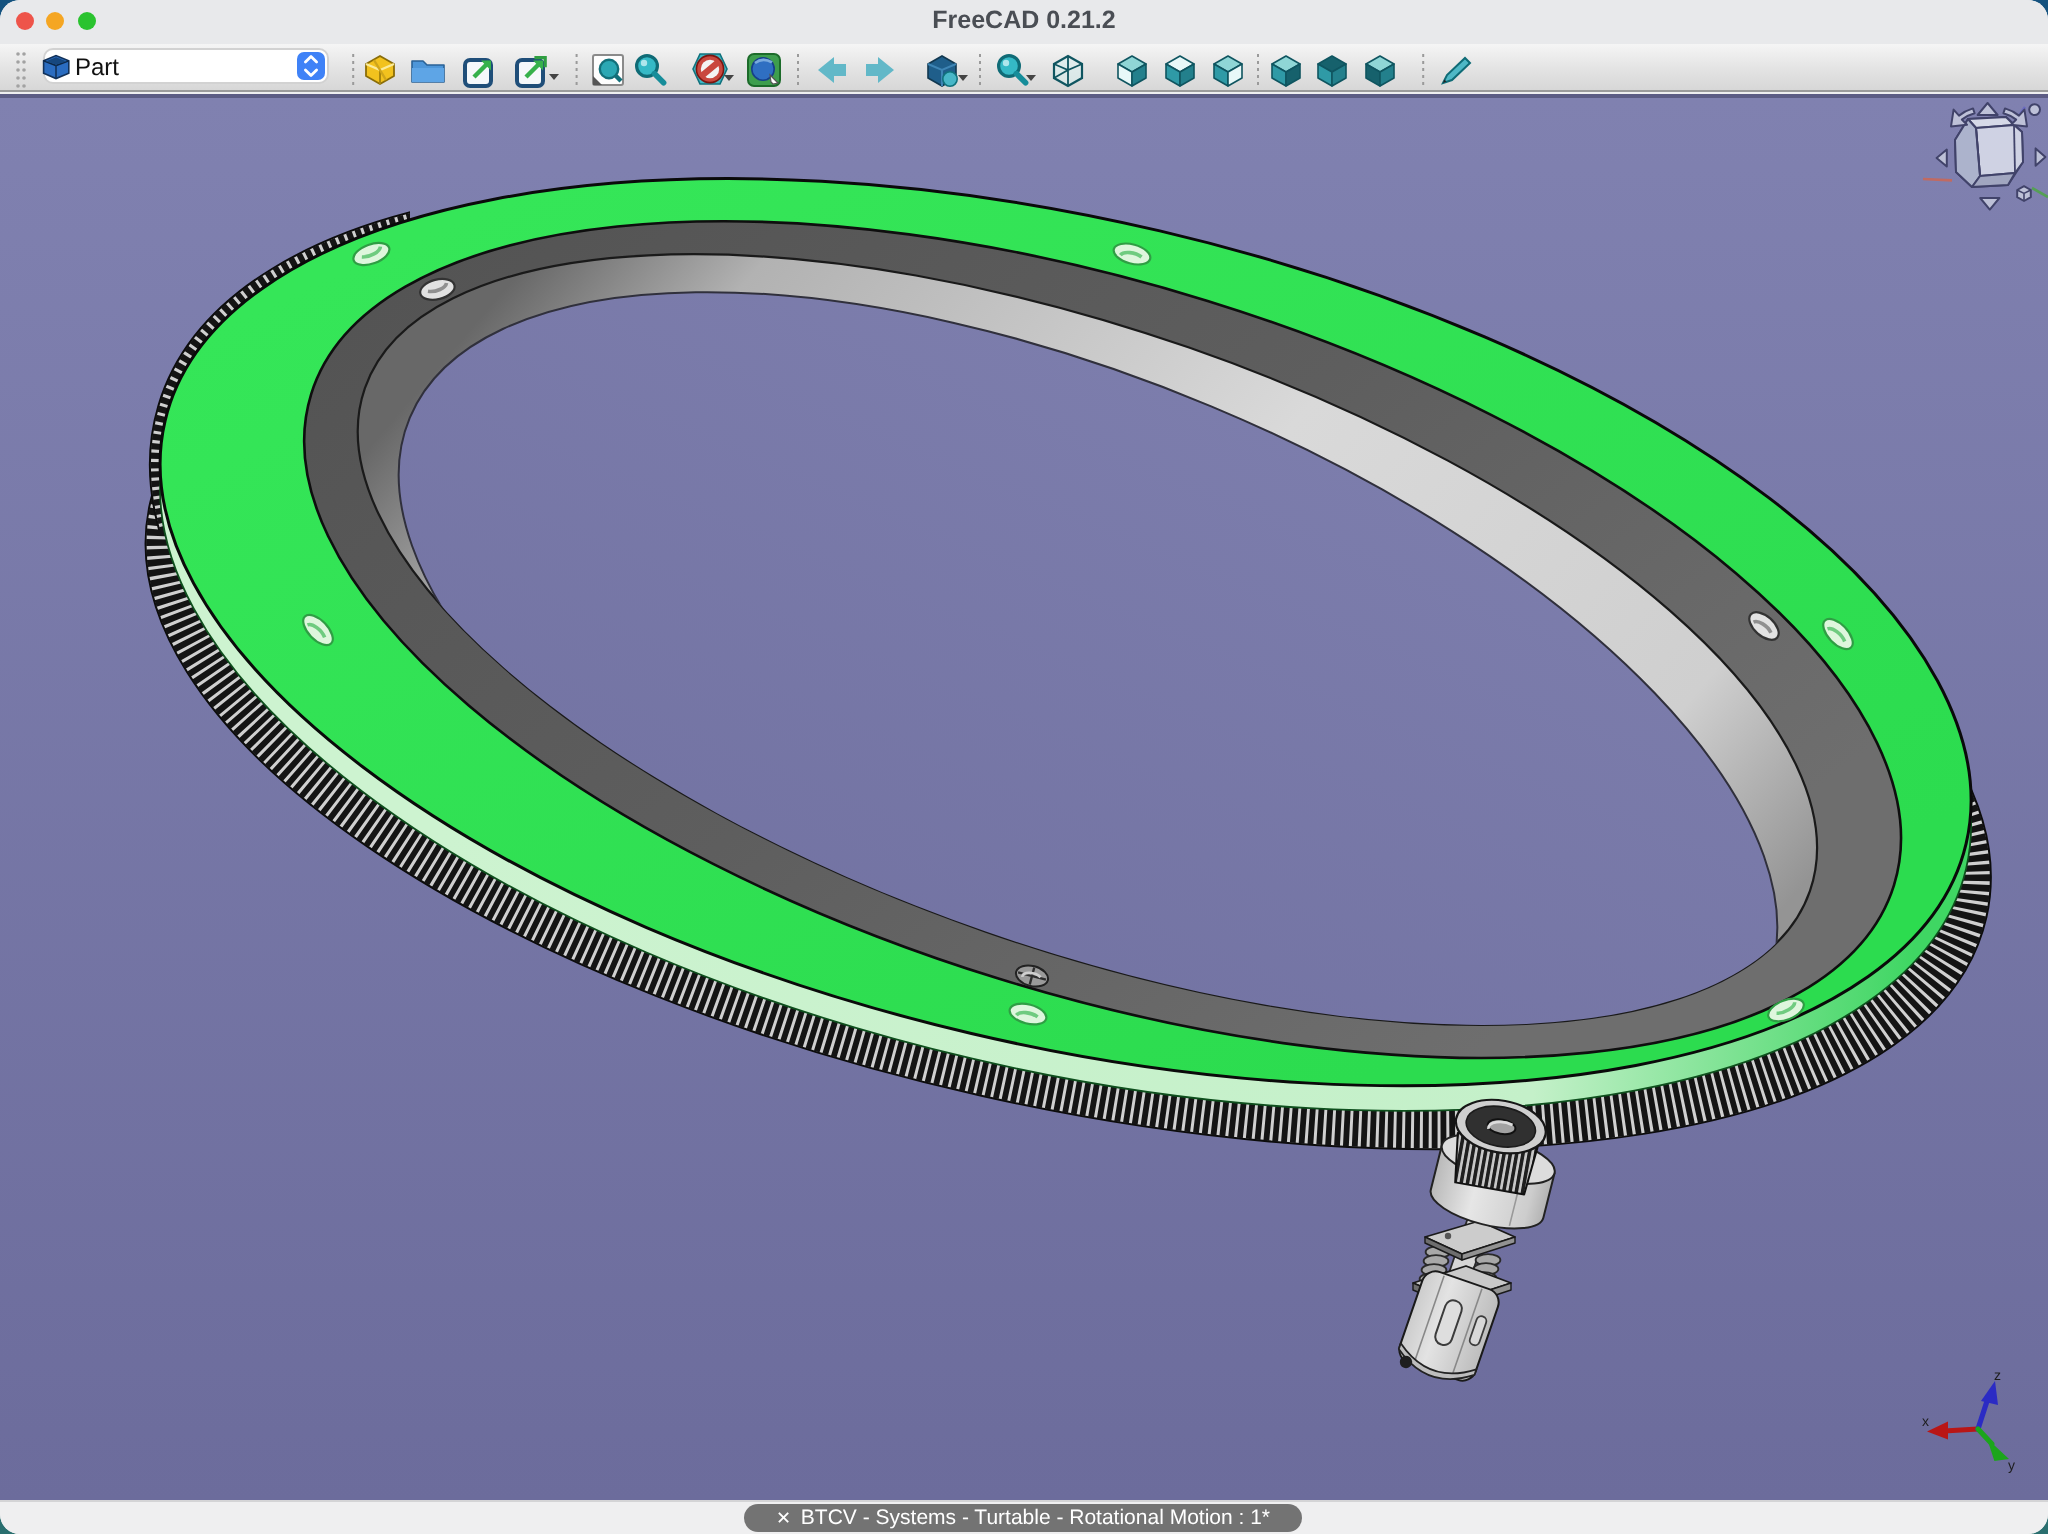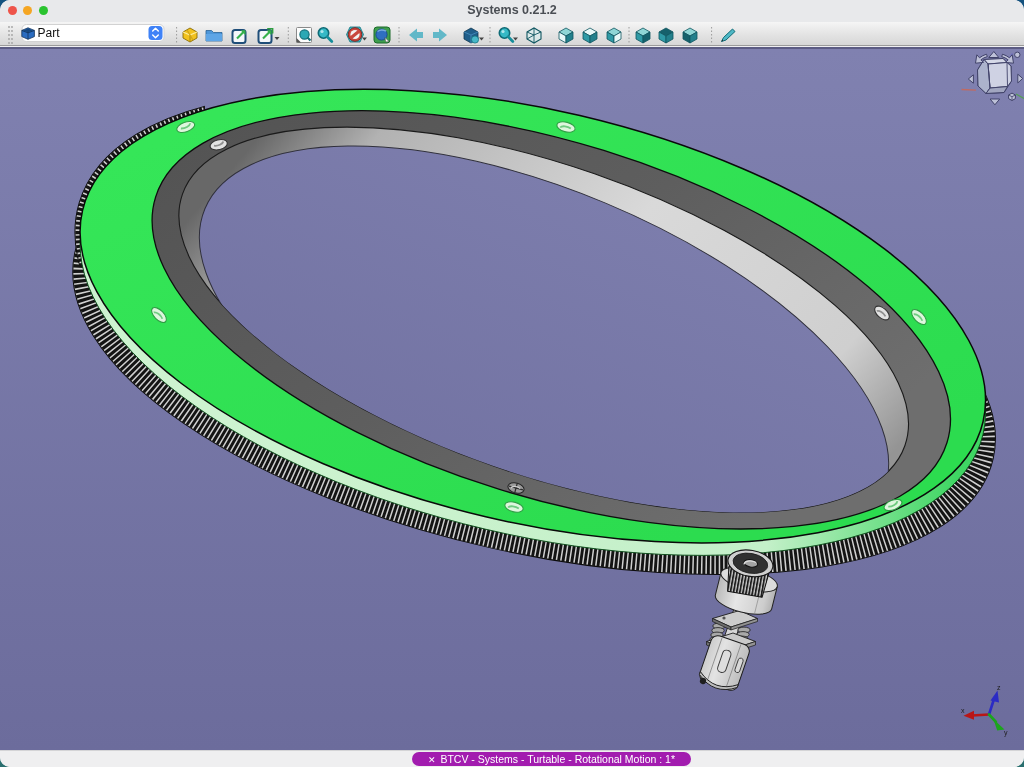--- a/index.html
+++ b/index.html
@@ -9,28 +9,28 @@
 #titlebar { position:absolute; left:0; top:0; width:1024px; height:22px; background:#e8e9eb; }
 #title { position:absolute; left:0; top:0; width:1024px; text-align:center; font-size:12.5px; font-weight:bold; color:#4a4e54; line-height:20px; }
 .tl { position:absolute; top:5.5px; width:9px; height:9px; border-radius:50%; }
 #tl1 { left:7.5px; background:#ee544a; }
 #tl2 { left:23px; background:#f5a623; }
 #tl3 { left:39px; background:#2ac32f; }
 #toolbar { position:absolute; left:0; top:22px; width:1024px; height:24px; background:linear-gradient(180deg,#f5f5f5 0%,#e3e3e3 55%,#d7d7d7 100%); border-bottom:1px solid #9b9b9b;text-align:right; }
 #tbline { position:absolute; left:0; top:47px; width:1024px; height:2px; background:#5c5c84; }
 #viewport { position:absolute; left:0; top:49px; width:1024px; height:701px; }
 #statusbar { position:absolute; left:0; top:750px; width:1024px; height:17px; background:#efeff0; border-top:1px solid #d4d4d6; }
-#pill { position:absolute; left:372px; top:1px; width:279px; height:14px; background:#a21caf; border-radius:7px; color:#fff; font-size:10.5px; line-height:14px; text-align:center;margin-left:40px; }
+#pill { position:absolute; left:372px; top:1px; width:279px; height:14px; background:#737373; border-radius:7px; color:#fff; font-size:10.5px; line-height:14px; text-align:center; }
 #pill span.x { font-size:9px; margin-right:2px; }
 </style>
 </head>
 <body>
 <div id="win">
   <div id="titlebar">
-    <div id="title">Systems 0.21.2</div>
+    <div id="title">FreeCAD 0.21.2</div>
     <div class="tl" id="tl1"></div>
       <div class="tl" id="tl2"></div>
       <div class="tl" id="tl3"></div>
   </div>
   <div id="toolbar"><svg width="1024" height="24" viewBox="0 22 1024 24">
 <circle cx="9" cy="27" r="0.9" fill="#a2a2a2"></circle>
         <circle cx="9" cy="31" r="0.9" fill="#a2a2a2"></circle>
         <circle cx="9" cy="35" r="0.9" fill="#a2a2a2"></circle>
         <circle cx="9" cy="39" r="0.9" fill="#a2a2a2"></circle>
         <circle cx="9" cy="43" r="0.9" fill="#a2a2a2"></circle>

